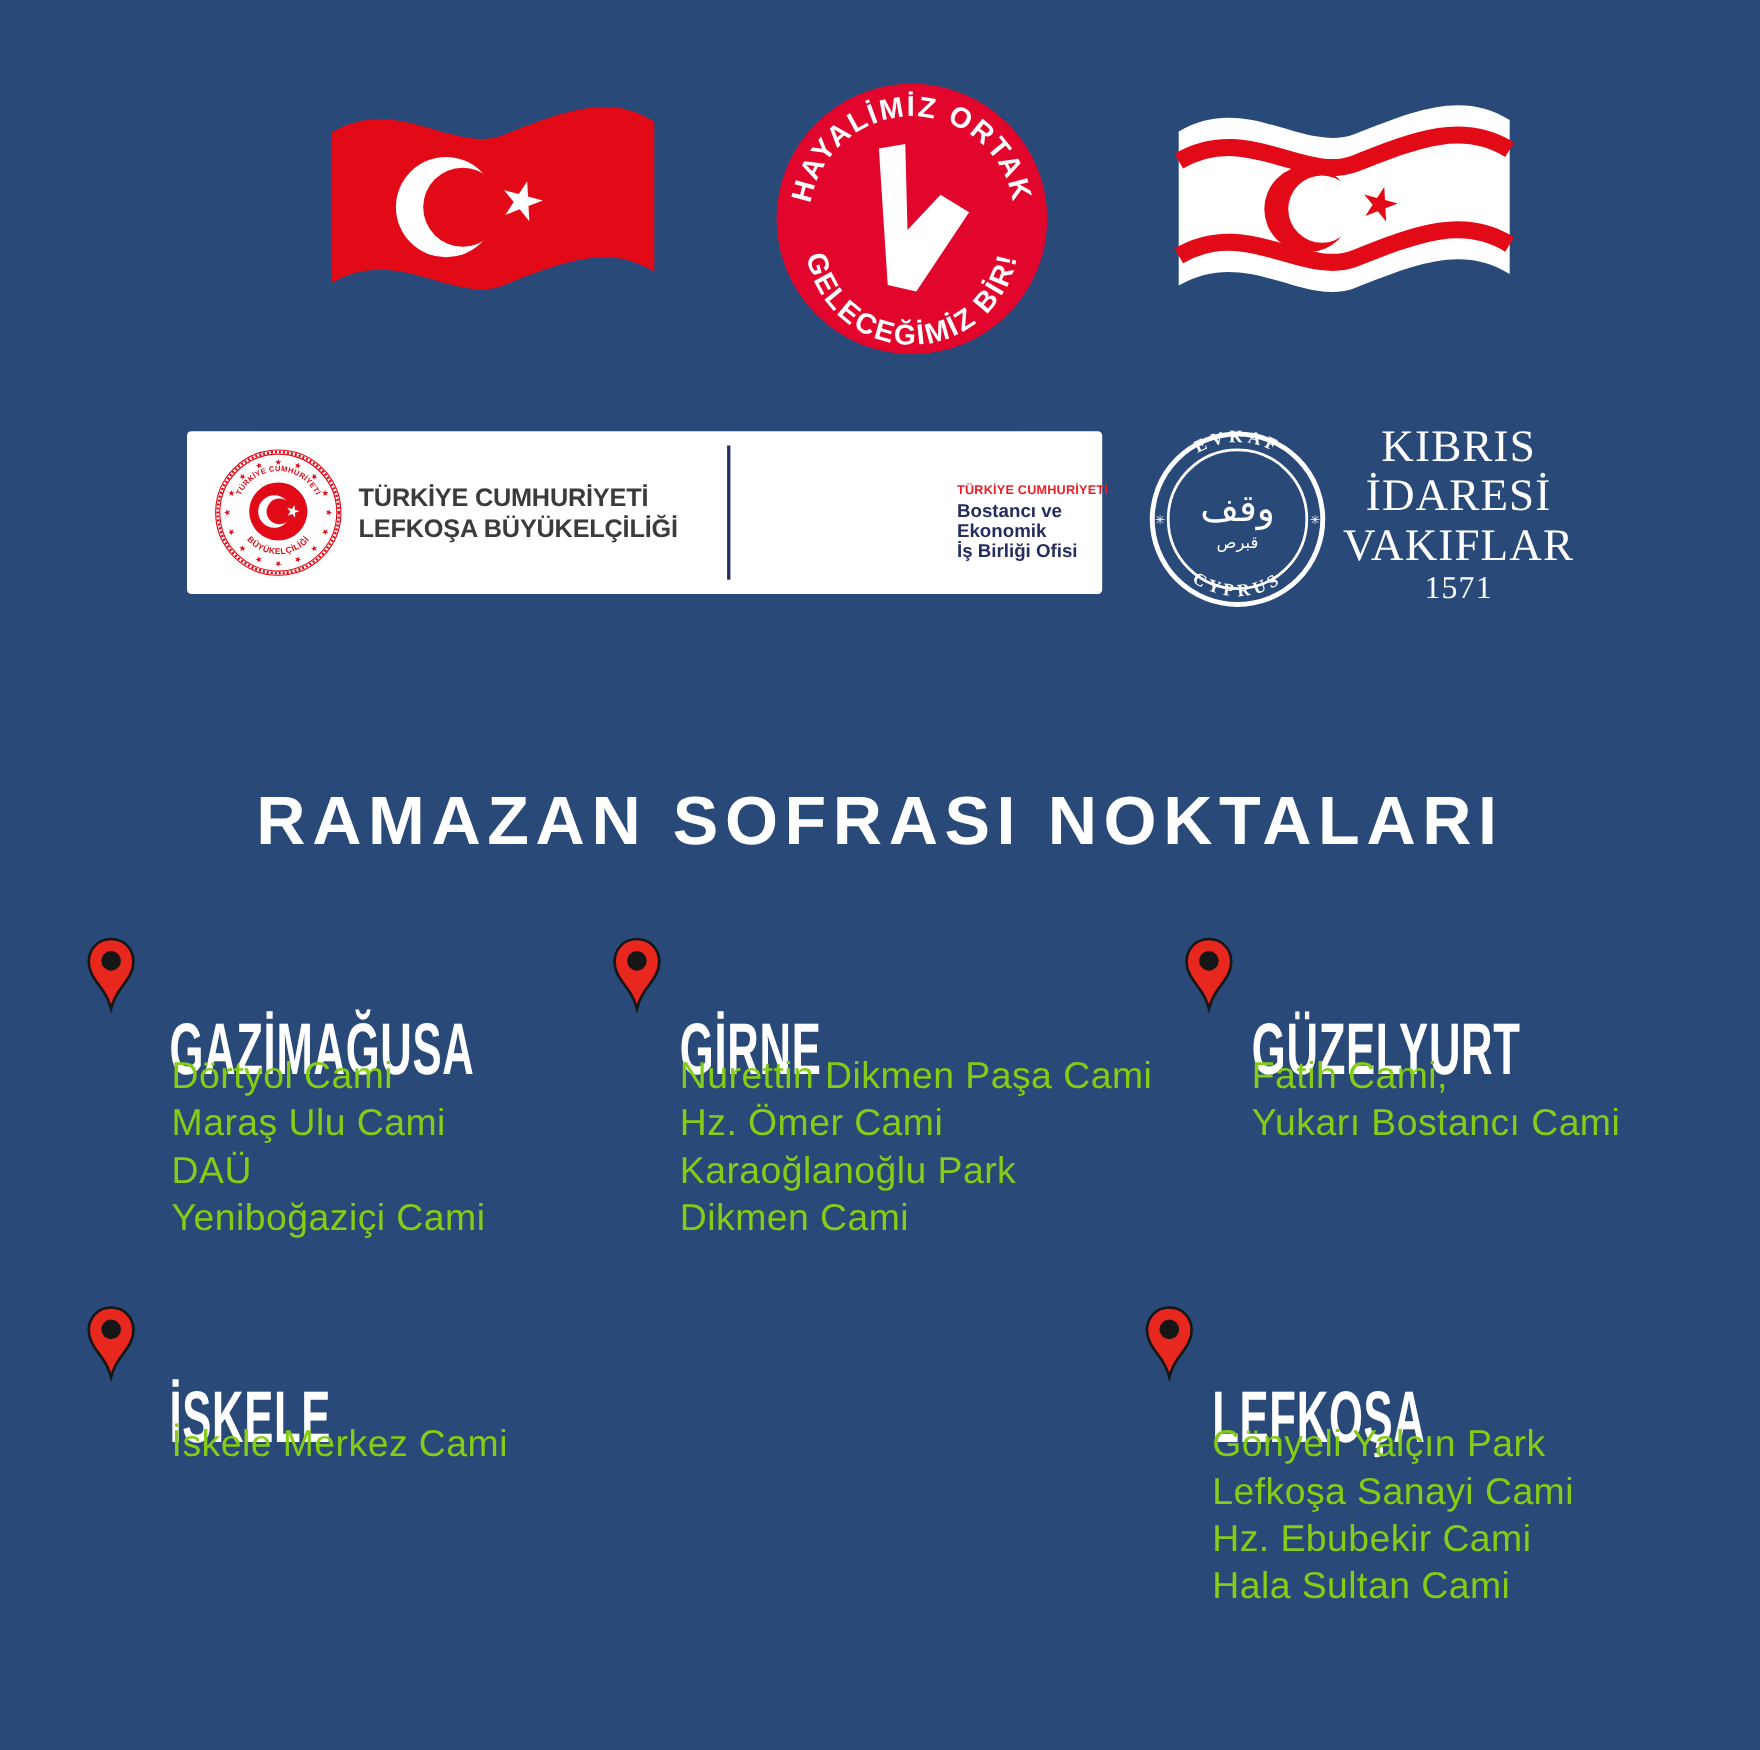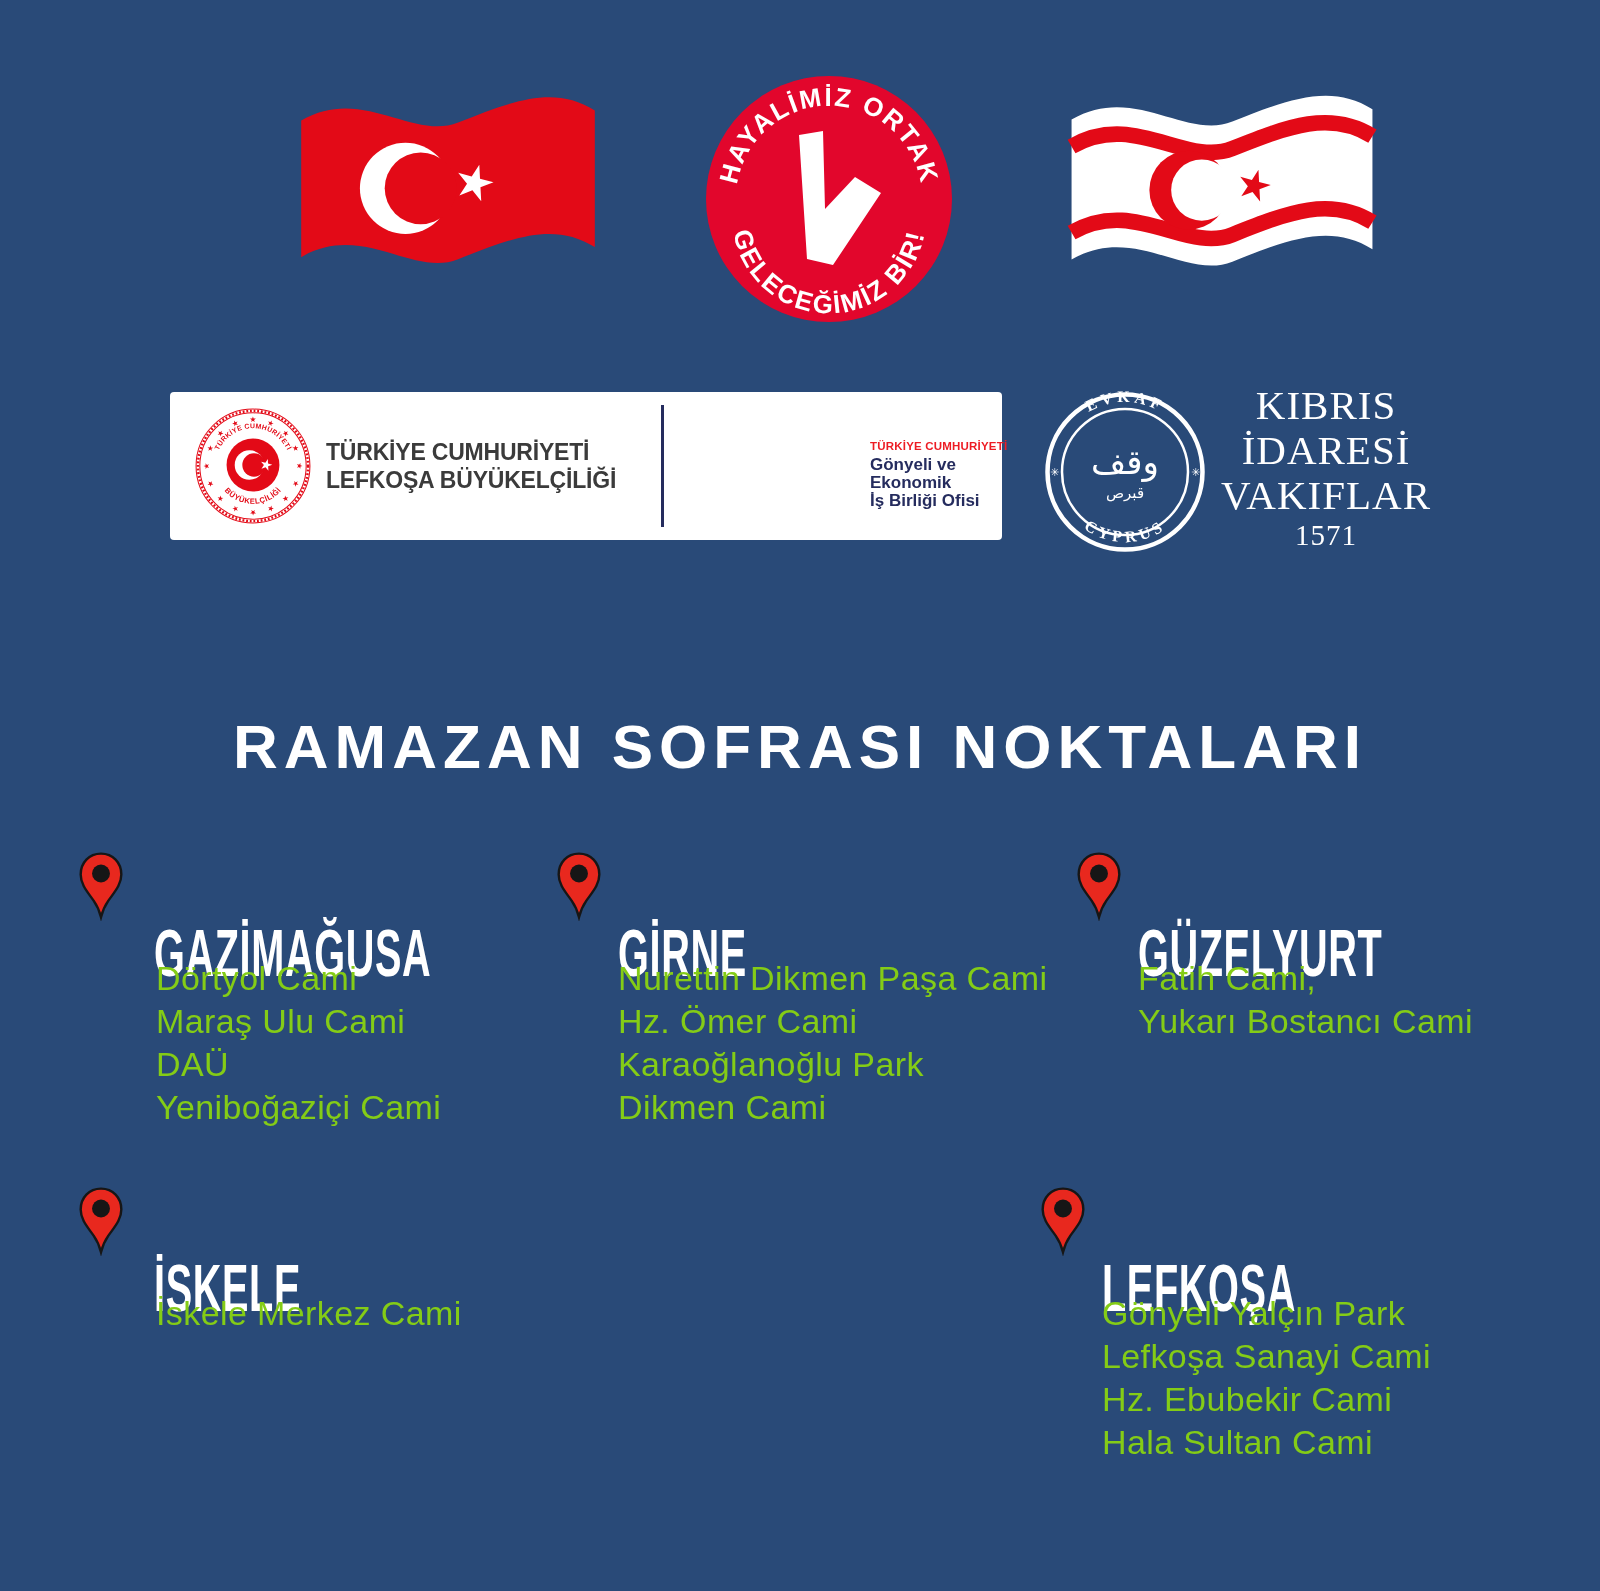--- a/index.html
+++ b/index.html
@@ -133,21 +133,21 @@
     <div class="embassy-name">
       <div>TÜRKİYE CUMHURİYETİ</div>
       <div>LEFKOŞA BÜYÜKELÇİLİĞİ</div>
     </div>
 
     <div class="banner-divider"></div>
 
 
     <div class="kei-office">
       <div class="kei-office-tc">TÜRKİYE CUMHURİYETİ</div>
-      <div class="kei-office-line">Gönyeli ve</div>
+      <div class="kei-office-line">Bostancı ve</div>
       <div class="kei-office-line">Ekonomik</div>
       <div class="kei-office-line">İş Birliği Ofisi</div>
     </div>
   </div>
 
   <svg class="evkaf-seal" viewBox="0 0 164 164">
     <circle cx="82" cy="82" r="77.5" fill="none" stroke="#ffffff" stroke-width="4.5"></circle>
     <circle cx="82" cy="82" r="63" fill="none" stroke="#ffffff" stroke-width="2.5"></circle>
     <path id="arcVT" d="M21.4 47 A70 70 0 0 1 142.6 47" fill="none"></path>
     <path id="arcVB" d="M21.4 117 A70 70 0 0 0 142.6 117" fill="none"></path>

